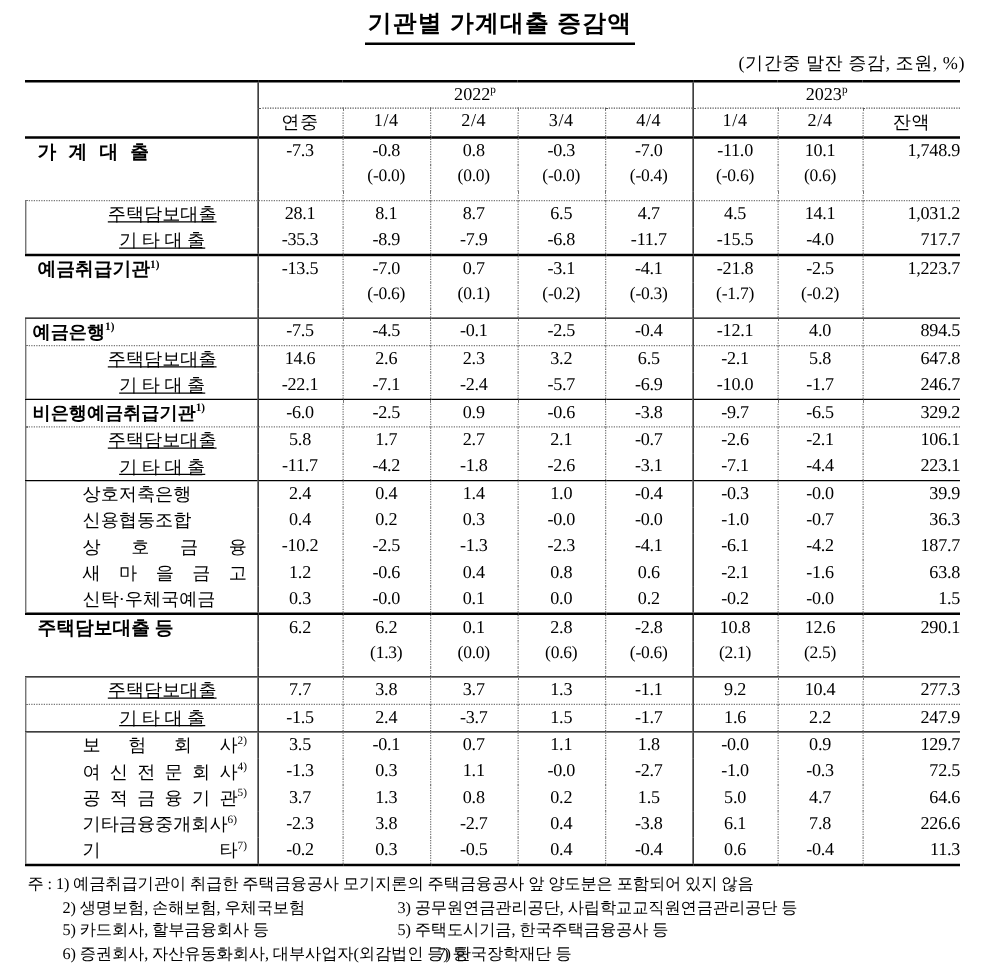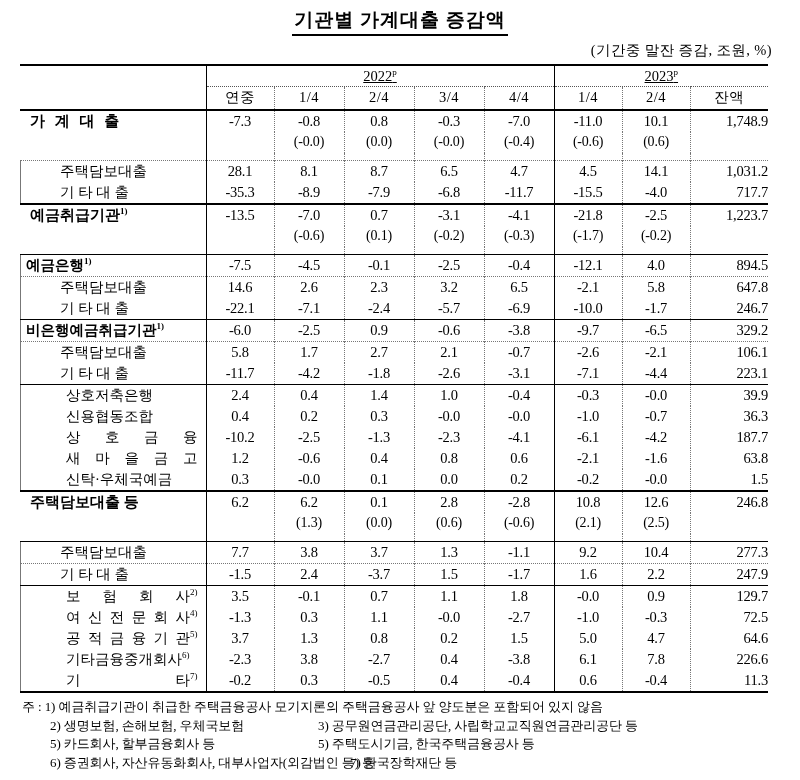--- a/index.html
+++ b/index.html
@@ -62,21 +62,20 @@
   .bb-thick { border-bottom: 2px solid #000; }
   .br-solid { border-right: 1px solid #000; }
   .br-dot   { border-right: 1px dotted #777; }
 
   
   .hdr-year {
     text-align: center;
     font-size: 14.5px;
     height: 20px;
     border-bottom: 1px dotted #555;
-    text-decoration: underline;
   }
   .hdr-year sup { font-size: 9px; vertical-align: super; }
   .hdr-col {
     text-align: center;
     font-size: 14.5px;
     height: 22px;
     letter-spacing: 0.5px;
   }
 
   
@@ -101,22 +100,23 @@
   .lvl0b .inner {
     font-weight: bold;
     font-size: 15px;
     padding-left: 10px;
     text-align: left;
     letter-spacing: 0px;
   }
   
   .lvl1 .inner {
     padding-left: 40px;
-    text-align: left;
+    text-align: center;
     letter-spacing: 0px;
+    text-decoration: underline;
   }
   
   .lvl1h .inner {
     padding-left: 6px;
     text-align: left;
     font-weight: bold;
     font-size: 14.5px;
   }
   
   .just .inner {
@@ -444,21 +444,21 @@
           <td class="lbl lvl0b br-solid bt-thick">
             <span class="inner">주택담보대출 등</span>
           </td>
           <td class="val br-dot" style="border-top: 2px solid rgb(0, 0, 0);">6.2</td>
           <td class="val br-dot" style="border-top: 2px solid rgb(0, 0, 0);">6.2</td>
           <td class="val br-dot" style="border-top: 2px solid rgb(0, 0, 0);">0.1</td>
           <td class="val br-dot" style="border-top: 2px solid rgb(0, 0, 0);">2.8</td>
           <td class="val br-solid" style="border-top: 2px solid rgb(0, 0, 0);">-2.8</td>
           <td class="val br-dot" style="border-top: 2px solid rgb(0, 0, 0);">10.8</td>
           <td class="val br-dot" style="border-top: 2px solid rgb(0, 0, 0);">12.6</td>
-          <td class="bal " style="border-top: 2px solid rgb(0, 0, 0);">246.8</td>
+          <td class="bal " style="border-top: 2px solid rgb(0, 0, 0);">290.1</td>
         </tr>
         <tr>
           <td class="lbl br-solid"></td>
           <td class="val sub br-dot"></td>
           <td class="val sub br-dot">(1.3)</td>
           <td class="val sub br-dot">(0.0)</td>
           <td class="val sub br-dot">(0.6)</td>
           <td class="val sub br-solid">(-0.6)</td>
           <td class="val sub br-dot">(2.1)</td>
           <td class="val sub br-dot">(2.5)</td>

